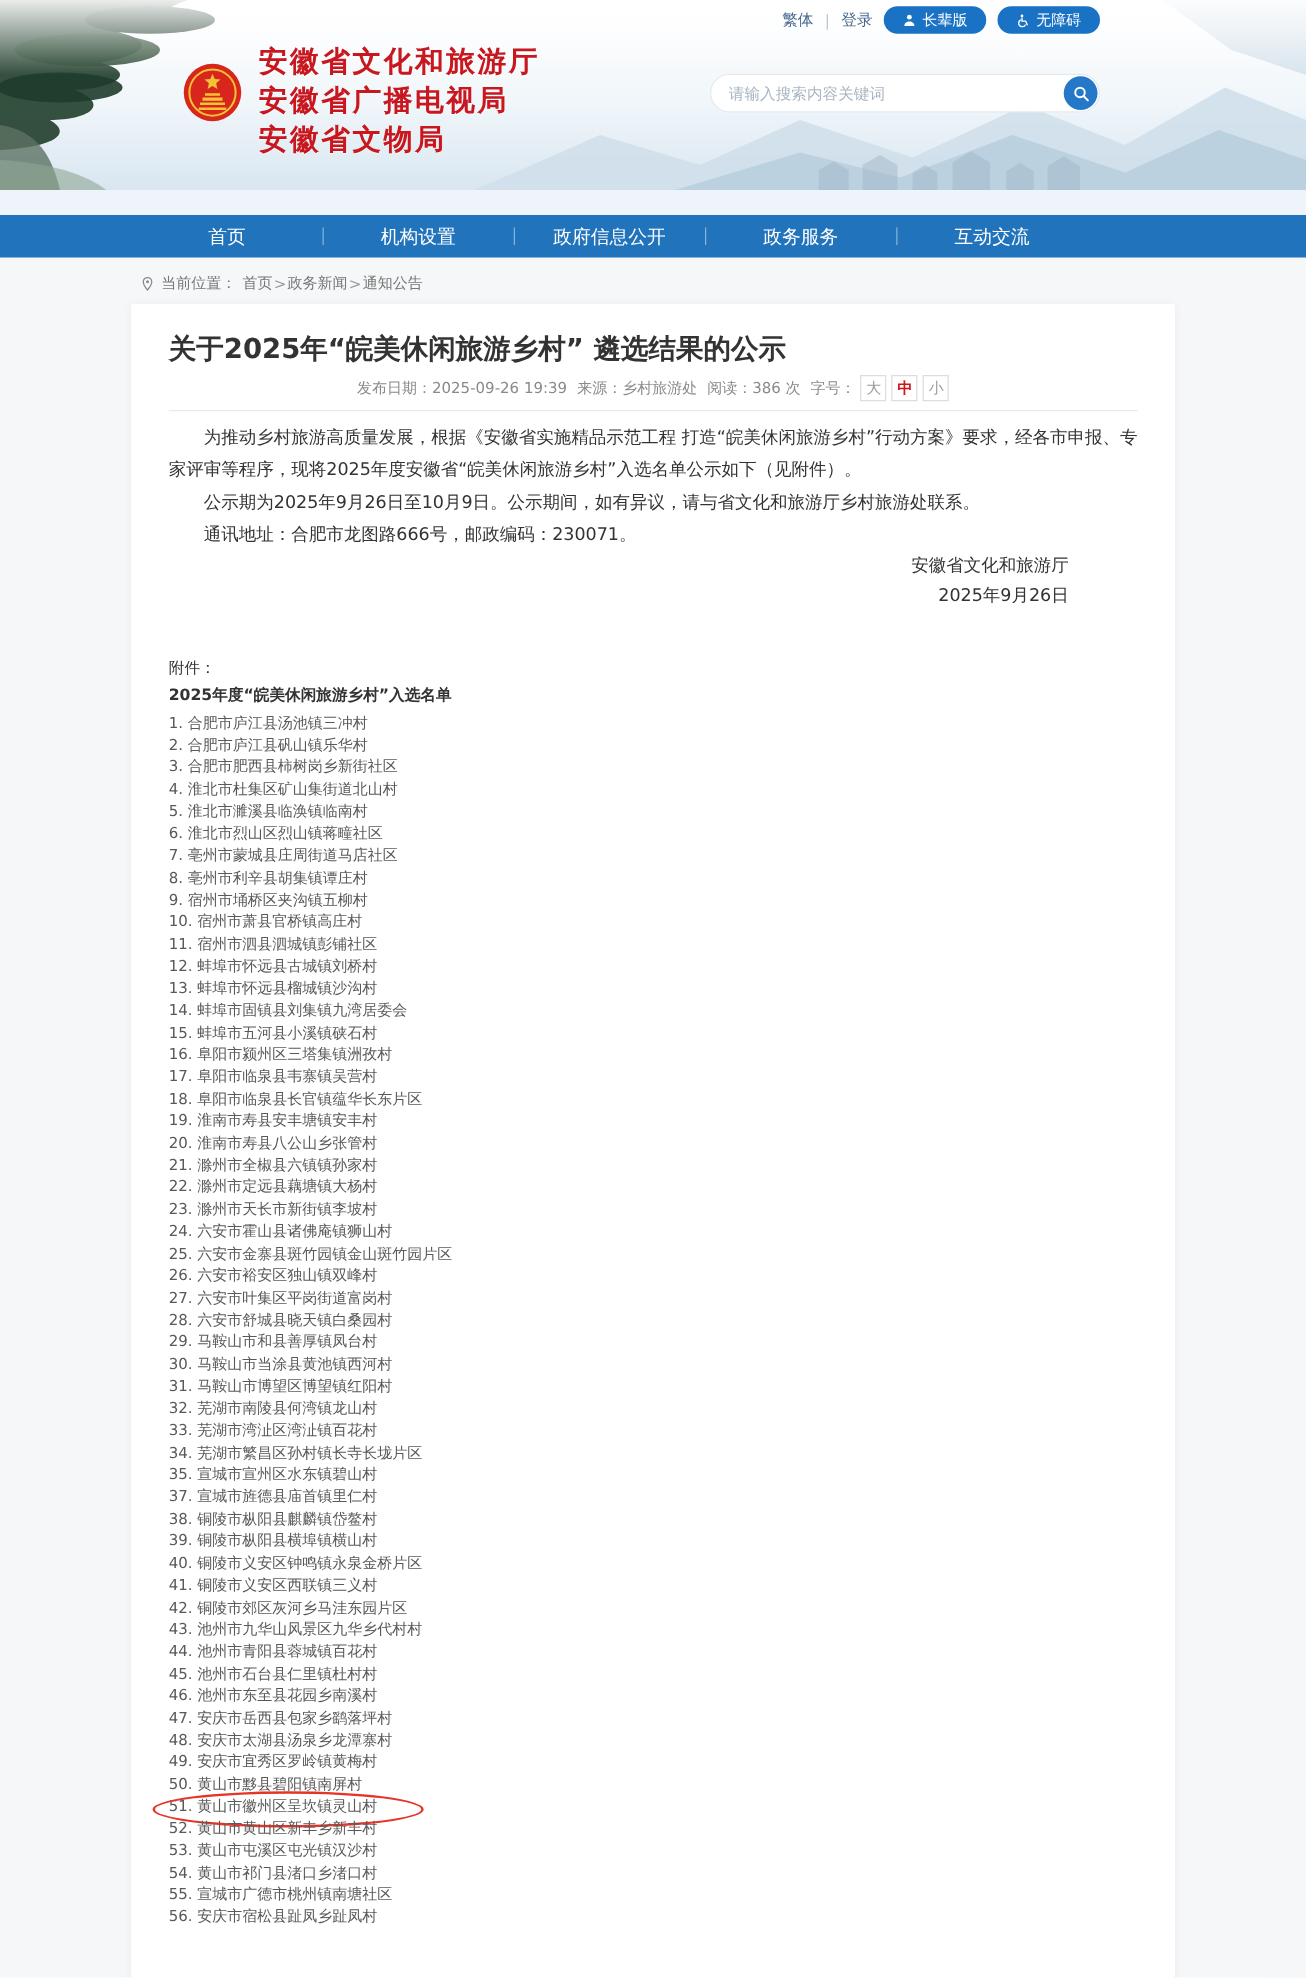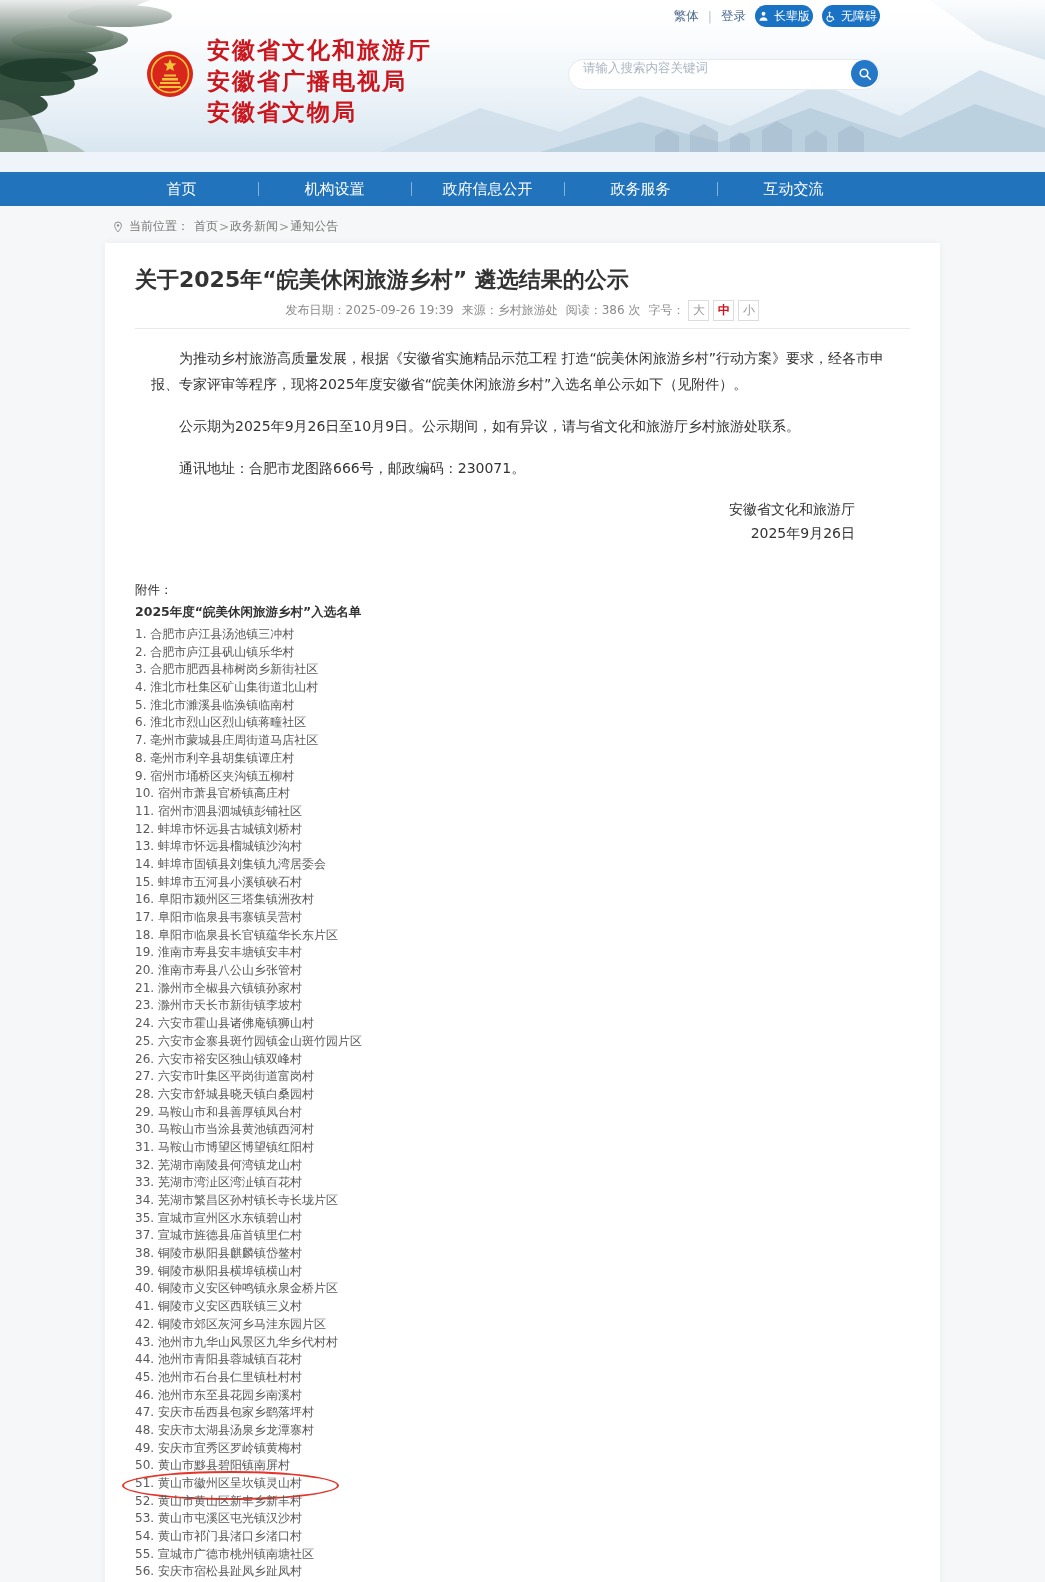--- a/index.html
+++ b/index.html
@@ -9,31 +9,31 @@
     font-family:"DejaVu Sans","Liberation Sans",sans-serif;
   }
   
   .banner{position:relative;width:1045px;height:172px;background:#eef4f9;overflow:hidden;}
   .banner .bg{position:absolute;left:0;top:0;z-index:0;}
   .topbar{position:absolute;top:5px;right:165px;display:flex;align-items:center;gap:9px;
           font-size:12.5px;color:#49688e;z-index:3;}
   .topbar a{color:#49688e;text-decoration:none;}
   .topbar .sep{color:#b9c6d4;}
   .pill{display:inline-flex;align-items:center;gap:5px;background:#1a72c4;color:#fff;
-        border-radius:11px;height:22px;padding:0 3px;font-size:12px;cursor:pointer;}
+        border-radius:11px;height:22px;padding:0 15px;font-size:12px;cursor:pointer;}
   .brand{position:absolute;left:146px;top:34px;display:flex;gap:13px;z-index:2;}
   .emblem{width:48px;height:48px;margin-top:16px;}
   .brand-lines div{
     color:#c8171e;font-weight:bold;font-size:23px;line-height:31px;letter-spacing:2px;
     font-family:"DejaVu Serif","Liberation Serif",serif;
     text-shadow:0 1px 0 rgba(255,255,255,.65);
   }
   .search{position:absolute;top:59px;right:165px;width:312px;height:31px;z-index:2;
           background:rgba(255,255,255,.95);border:1px solid #e3eaf1;border-radius:17px;
-          display:flex;align-items:flex-start;box-sizing:border-box;}
+          display:flex;align-items:center;box-sizing:border-box;}
   .search input{border:none;outline:none;background:transparent;flex:1;padding:0 14px;
           font-size:12.5px;color:#333;font-family:inherit;}
   .search input::placeholder{color:#a9b6c2;}
   .search-btn{width:27px;height:27px;border-radius:50%;background:#2577c8;margin-right:1px;
           display:flex;align-items:center;justify-content:center;cursor:pointer;flex:none;}
   
   .navbar{height:34px;background:#2173bc;display:flex;align-items:stretch;
           padding-left:105px;padding-right:175px;}
   .nav-item{flex:1;display:flex;align-items:center;justify-content:center;color:#fff;
           font-size:15px;text-decoration:none;position:relative;cursor:pointer;}
@@ -46,21 +46,21 @@
   
   .card{width:835px;margin:8px 0 0 105px;background:#fff;box-sizing:border-box;
         box-shadow:0 0 8px rgba(0,0,0,.05);padding:22px 30px 60px;min-height:1360px;}
   .title{text-align:left;font-size:22px;font-weight:bold;color:#333;margin:0 0 6px;line-height:30px;}
   .meta{display:flex;justify-content:center;align-items:center;gap:8px;font-size:12px;color:#8a8a8a;height:19px;}
   .meta-item{display:inline-flex;align-items:center;}
   .size-box{display:inline-flex;width:19px;height:19px;border:1px solid #ddd;align-items:center;
         justify-content:center;color:#999;margin-left:4px;cursor:pointer;background:#fff;}
   .size-box.active{color:#d0121b;font-weight:bold;}
   .meta-divider{border:none;border-top:1px solid #e9e9e9;margin:8px 0;}
-  .article-body .para{margin:16px;text-indent:2em;font-size:14px;color:#333;line-height:26px;}
+  .article-body .para{margin:0;text-indent:2em;font-size:14px;color:#333;line-height:26px;}
   .signature{margin-top:0;text-align:right;padding-right:55px;font-size:14px;color:#333;line-height:24px;}
   .attachment{margin-top:34px;}
   .att-label{font-size:12.5px;color:#333;line-height:22px;}
   .att-title{font-size:12.5px;color:#333;font-weight:bold;line-height:22px;}
   .village-list{margin-top:3px;}
   .list-item{position:relative;font-size:12px;color:#595959;line-height:17.7px;height:17.7px;white-space:nowrap;}
   .ring{position:absolute;left:-13px;top:-4px;width:213px;height:25px;border:2px solid #e53528;
         border-radius:50% / 50%;pointer-events:none;}
   .icon{display:inline-flex;align-items:center;justify-content:center;}
 </style>
@@ -230,20 +230,21 @@
         <div class="list-item">12. 蚌埠市怀远县古城镇刘桥村</div>
         <div class="list-item">13. 蚌埠市怀远县榴城镇沙沟村</div>
         <div class="list-item">14. 蚌埠市固镇县刘集镇九湾居委会</div>
         <div class="list-item">15. 蚌埠市五河县小溪镇硖石村</div>
         <div class="list-item">16. 阜阳市颍州区三塔集镇洲孜村</div>
         <div class="list-item">17. 阜阳市临泉县韦寨镇吴营村</div>
         <div class="list-item">18. 阜阳市临泉县长官镇蕴华长东片区</div>
         <div class="list-item">19. 淮南市寿县安丰塘镇安丰村</div>
         <div class="list-item">20. 淮南市寿县八公山乡张管村</div>
         <div class="list-item">21. 滁州市全椒县六镇镇孙家村</div>
+        <div class="list-item">22. 滁州市定远县藕塘镇大杨村</div>
         <div class="list-item">23. 滁州市天长市新街镇李坡村</div>
         <div class="list-item">24. 六安市霍山县诸佛庵镇狮山村</div>
         <div class="list-item">25. 六安市金寨县斑竹园镇金山斑竹园片区</div>
         <div class="list-item">26. 六安市裕安区独山镇双峰村</div>
         <div class="list-item">27. 六安市叶集区平岗街道富岗村</div>
         <div class="list-item">28. 六安市舒城县晓天镇白桑园村</div>
         <div class="list-item">29. 马鞍山市和县善厚镇凤台村</div>
         <div class="list-item">30. 马鞍山市当涂县黄池镇西河村</div>
         <div class="list-item">31. 马鞍山市博望区博望镇红阳村</div>
         <div class="list-item">32. 芜湖市南陵县何湾镇龙山村</div>

